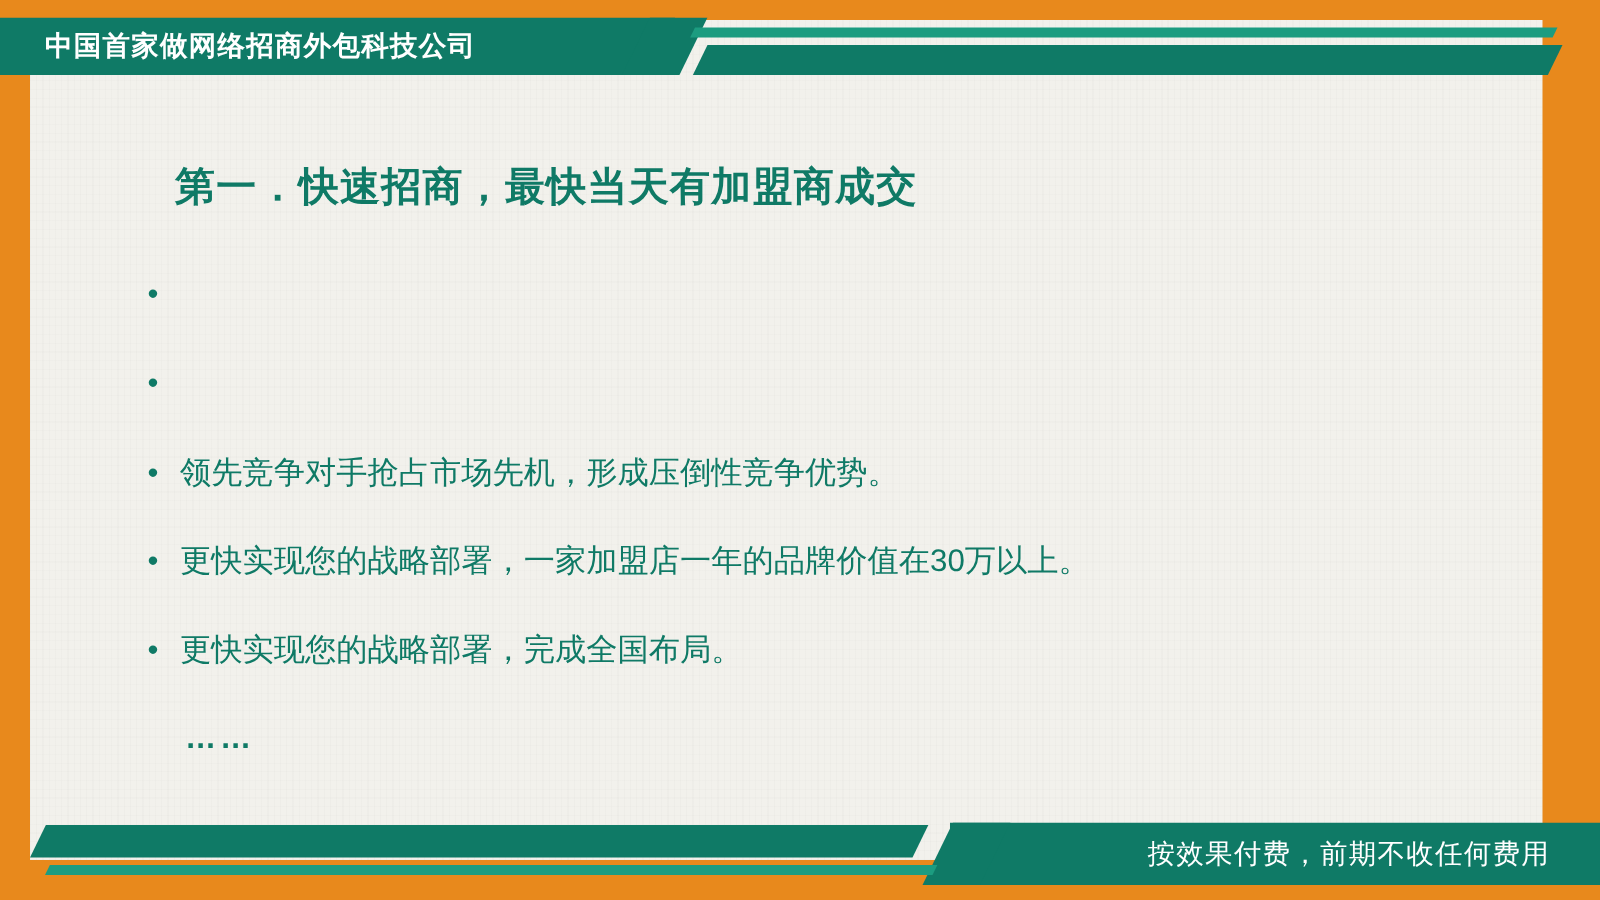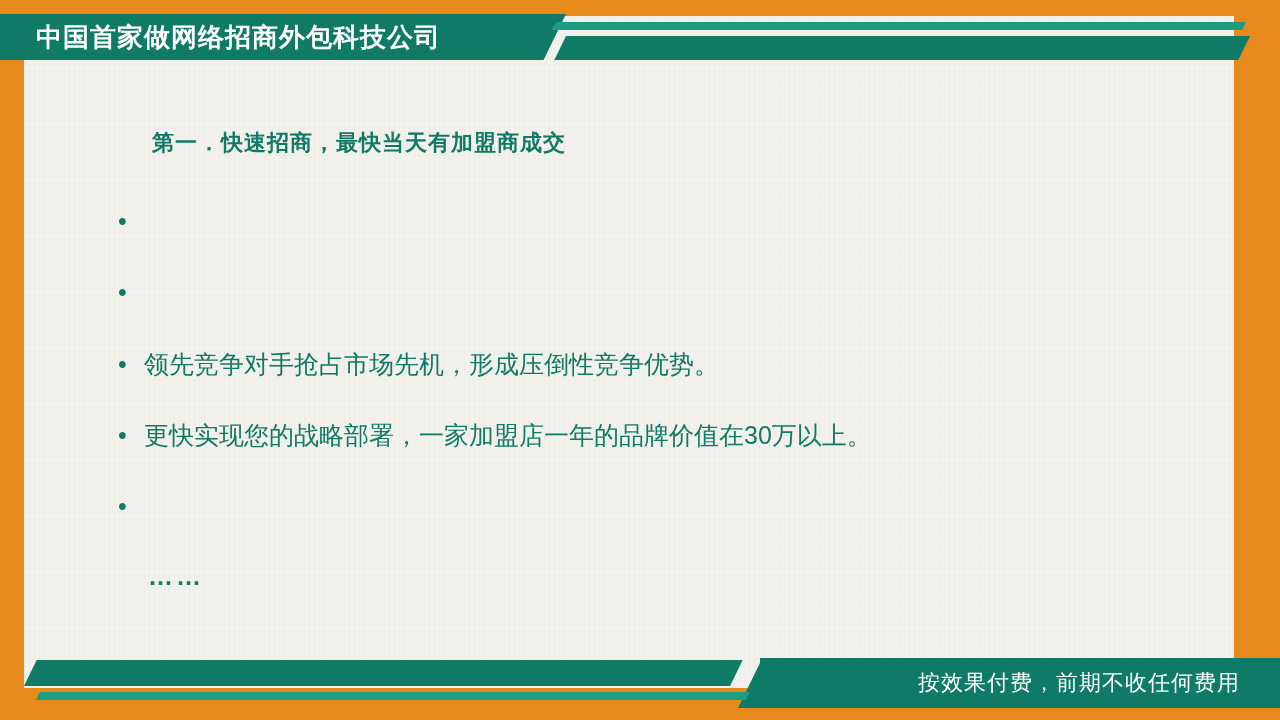--- a/index.html
+++ b/index.html
@@ -62,21 +62,21 @@
     transform: skewX(-26deg);
     transform-origin: top left;
   }
   .top-title {
     position: absolute;
     left: 36px;
     top: 0;
     height: 46px;
     line-height: 46px;
     color: #FFFFFF;
-    font-size: 26px;
+    font-size: 22px;
     font-weight: bold;
     letter-spacing: 1px;
     white-space: nowrap;
   }
   .top-stripe-a {
     position: absolute;
     left: 556px;
     top: 8px;
     width: 690px;
     height: 8px;
@@ -157,24 +157,24 @@
 
   
   .content {
     position: absolute;
     left: 110px;
     top: 110px;
     width: 1100px;
   }
   .heading {
     color: #0F7A66;
-    font-size: 22px;
+    font-size: 32px;
     font-weight: bold;
     letter-spacing: 1px;
-    margin: 18px 0 0 42px;
+    margin: 18px 0 0 30px;
   }
   .bullet-list {
     margin: 48px 0 0 8px;
     padding: 0;
     list-style: none;
   }
   .bullet-item {
     display: flex;
     align-items: flex-start;
     color: #0F7A66;
@@ -229,20 +229,21 @@
       <li class="bullet-item">
         <span class="bullet-dot">•</span>
         <span class="bullet-text">领先竞争对手抢占市场先机，形成压倒性竞争优势。</span>
       </li>
       <li class="bullet-item">
         <span class="bullet-dot">•</span>
         <span class="bullet-text">更快实现您的战略部署，一家加盟店一年的品牌价值在30万以上。</span>
       </li>
       <li class="bullet-item">
         <span class="bullet-dot">•</span>
+        <span class="bullet-text">更快实现您的战略部署，完成全国布局。</span>
       </li>
     </ul>
 
     <div class="ellipsis">……</div>
   </div>
 
   <div class="bottom-banner">
     <div class="bot-dark-bar"></div>
     <div class="bot-dark-bar-head"></div>
     <div class="bot-stripe-b"></div>

